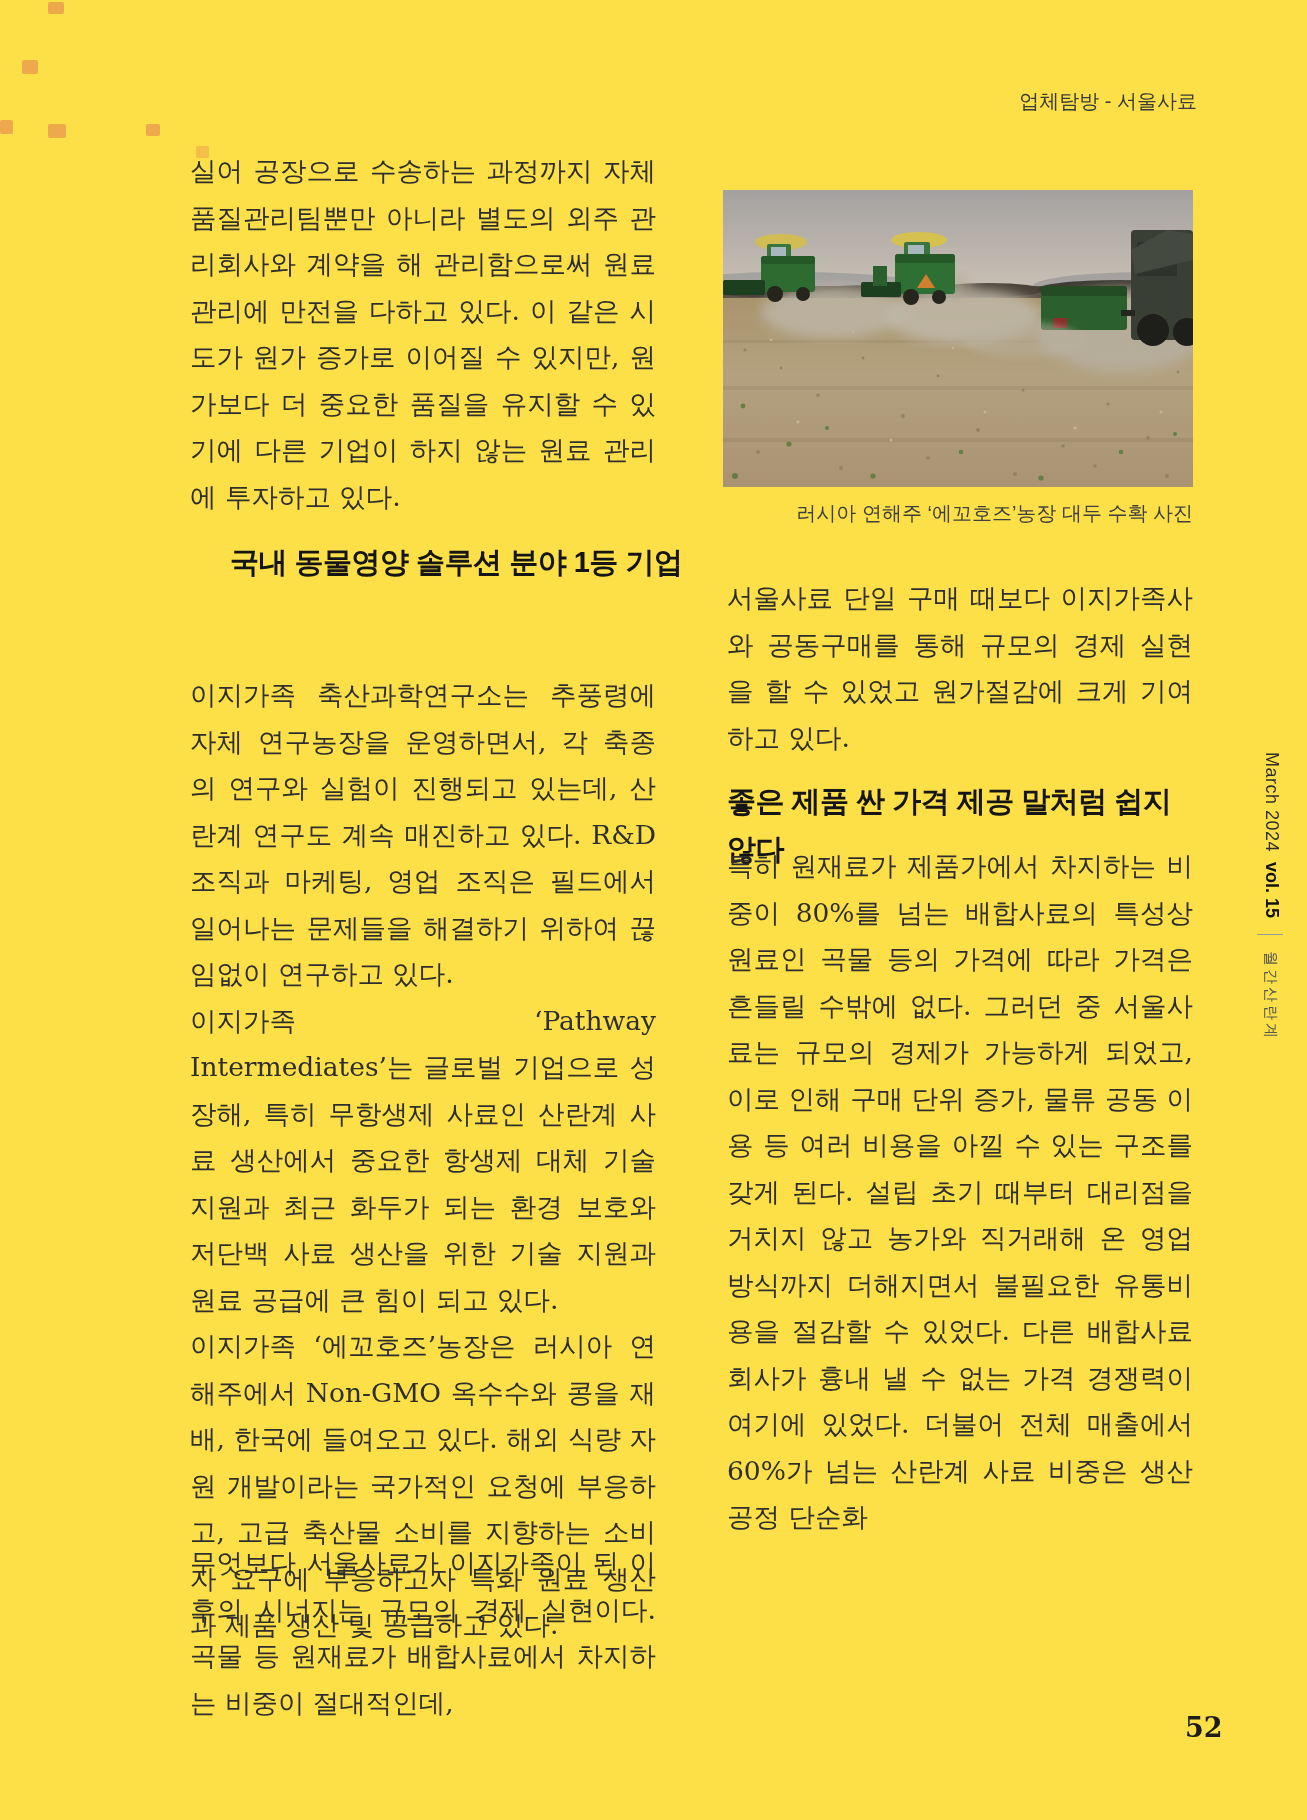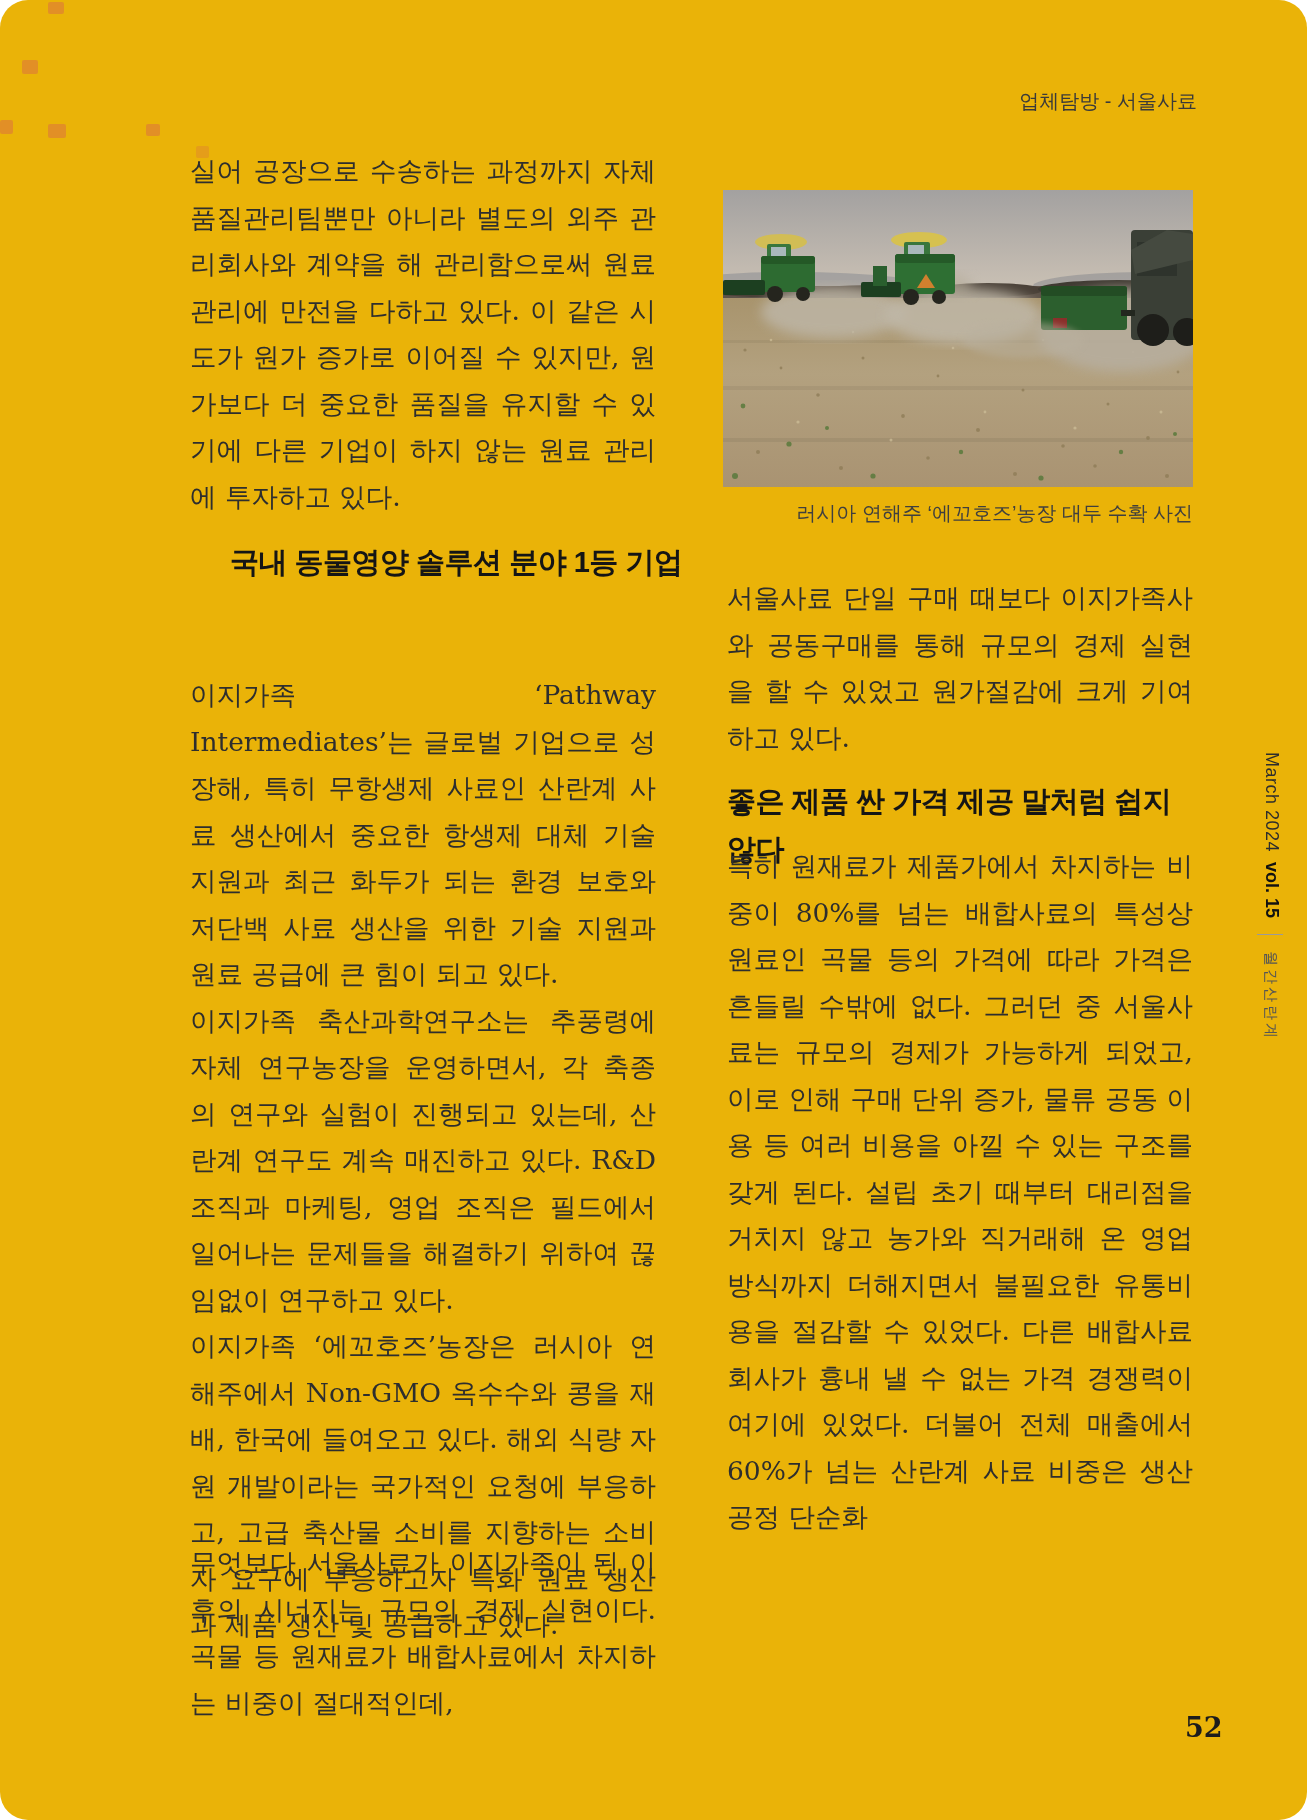--- a/index.html
+++ b/index.html
@@ -3,21 +3,21 @@
 <meta charset="utf-8">
 <style>
   html,body{margin:0;padding:0;}
   body{
     width:1307px;height:1820px;
     background:#ffffff;
     font-family:"DejaVu Serif","Liberation Serif",serif;
     position:relative;
     overflow:hidden;
   }
-  .page{position:absolute;inset:0;background:#eab308;border-radius:28px;}
+  .page{position:absolute;inset:0;background:#fde047;}
 
   
   .print-mark{position:absolute;border-radius:2px;background:rgba(214,92,80,0.42);}
 
   .page-header{
     position:absolute;top:88px;right:110px;
     font-family:"Liberation Sans","DejaVu Sans",sans-serif;
     font-size:20px;font-weight:500;color:#3a3a3a;letter-spacing:0px;
   }
 
@@ -93,22 +93,22 @@
 
   <div class="col body-text l-para1">
     <p>실어 공장으로 수송하는 과정까지 자체 품질관리팀뿐만 아니라 별도의 외주 관리회사와 계약을 해 관리함으로써 원료 관리에 만전을 다하고 있다. 이 같은 시도가 원가 증가로 이어질 수 있지만, 원가보다 더 중요한 품질을 유지할 수 있기에 다른 기업이 하지 않는 원료 관리에 투자하고 있다.</p>
   </div>
 
   <div class="col l-heading">
     <div class="section-heading">국내 동물영양 솔루션 분야 1등 기업</div>
   </div>
 
   <div class="col body-text l-body">
+    <p>이지가족 축산과학연구소는 추풍령에 자체 연구농장을 운영하면서, 각 축종의 연구와 실험이 진행되고 있는데, 산란계 연구도 계속 매진하고 있다. R&amp;D 조직과 마케팅, 영업 조직은 필드에서 일어나는 문제들을 해결하기 위하여 끊임없이 연구하고 있다.</p>
     <p>이지가족 ‘Pathway Intermediates’는 글로벌 기업으로 성장해, 특히 무항생제 사료인 산란계 사료 생산에서 중요한 항생제 대체 기술 지원과 최근 화두가 되는 환경 보호와 저단백 사료 생산을 위한 기술 지원과 원료 공급에 큰 힘이 되고 있다.</p>
-    <p>이지가족 축산과학연구소는 추풍령에 자체 연구농장을 운영하면서, 각 축종의 연구와 실험이 진행되고 있는데, 산란계 연구도 계속 매진하고 있다. R&amp;D 조직과 마케팅, 영업 조직은 필드에서 일어나는 문제들을 해결하기 위하여 끊임없이 연구하고 있다.</p>
     <p>이지가족 ‘에꼬호즈’농장은 러시아 연해주에서 Non-GMO 옥수수와 콩을 재배, 한국에 들여오고 있다. 해외 식량 자원 개발이라는 국가적인 요청에 부응하고, 고급 축산물 소비를 지향하는 소비자 요구에 부응하고자 특화 원료 생산과 제품 생산 및 공급하고 있다.</p>
   </div>
 
   <div class="col body-text l-para5">
     <p>무엇보다 서울사료가 이지가족이 된 이후의 시너지는 규모의 경제 실현이다. 곡물 등 원재료가 배합사료에서 차지하는 비중이 절대적인데,</p>
   </div>
 
   <div class="photo-frame">
     <svg width="470" height="297" viewBox="0 0 470 297" xmlns="http://www.w3.org/2000/svg">
       <defs>

